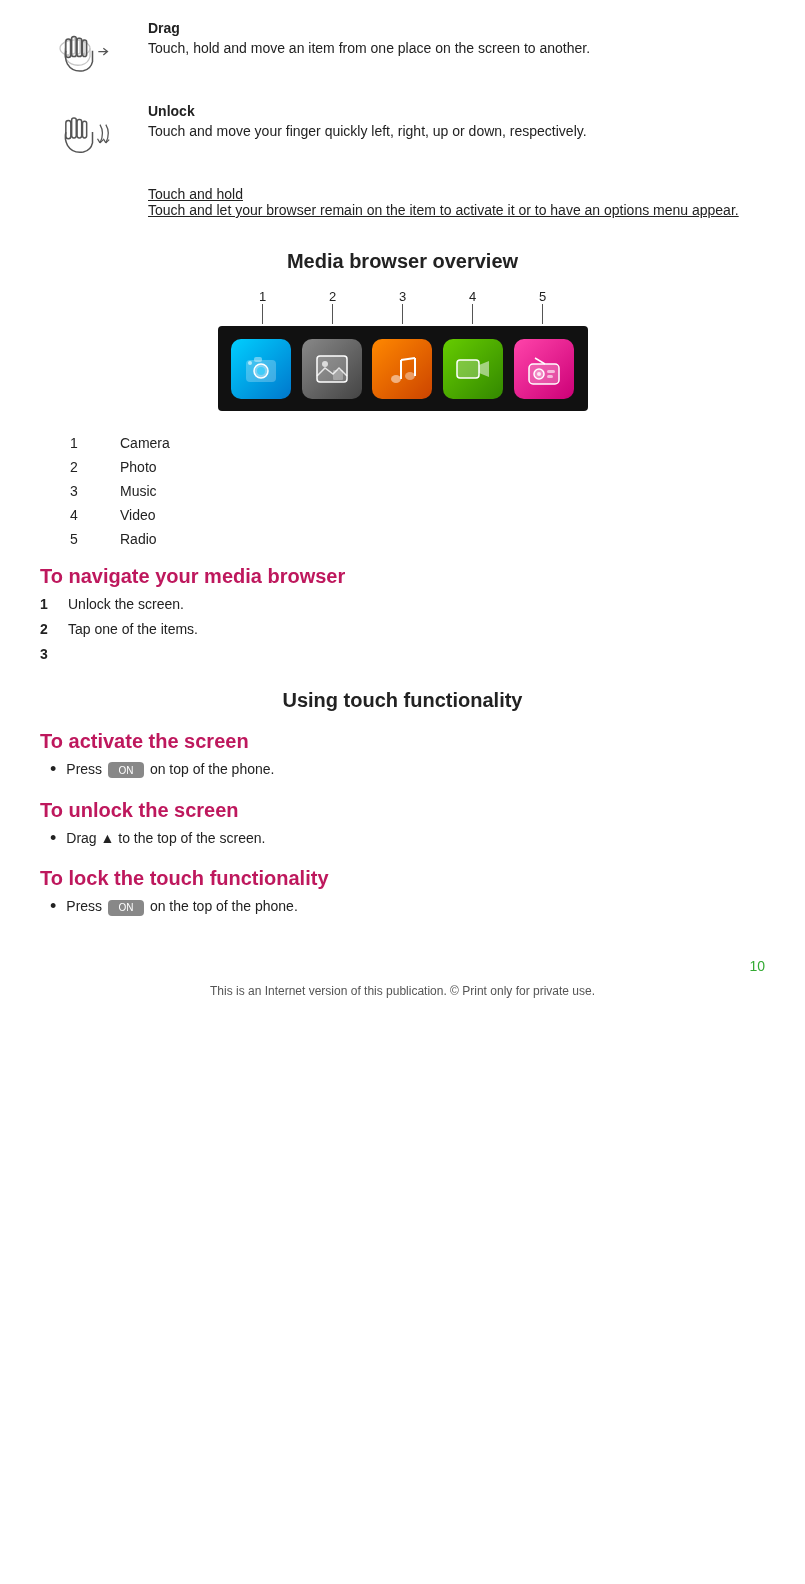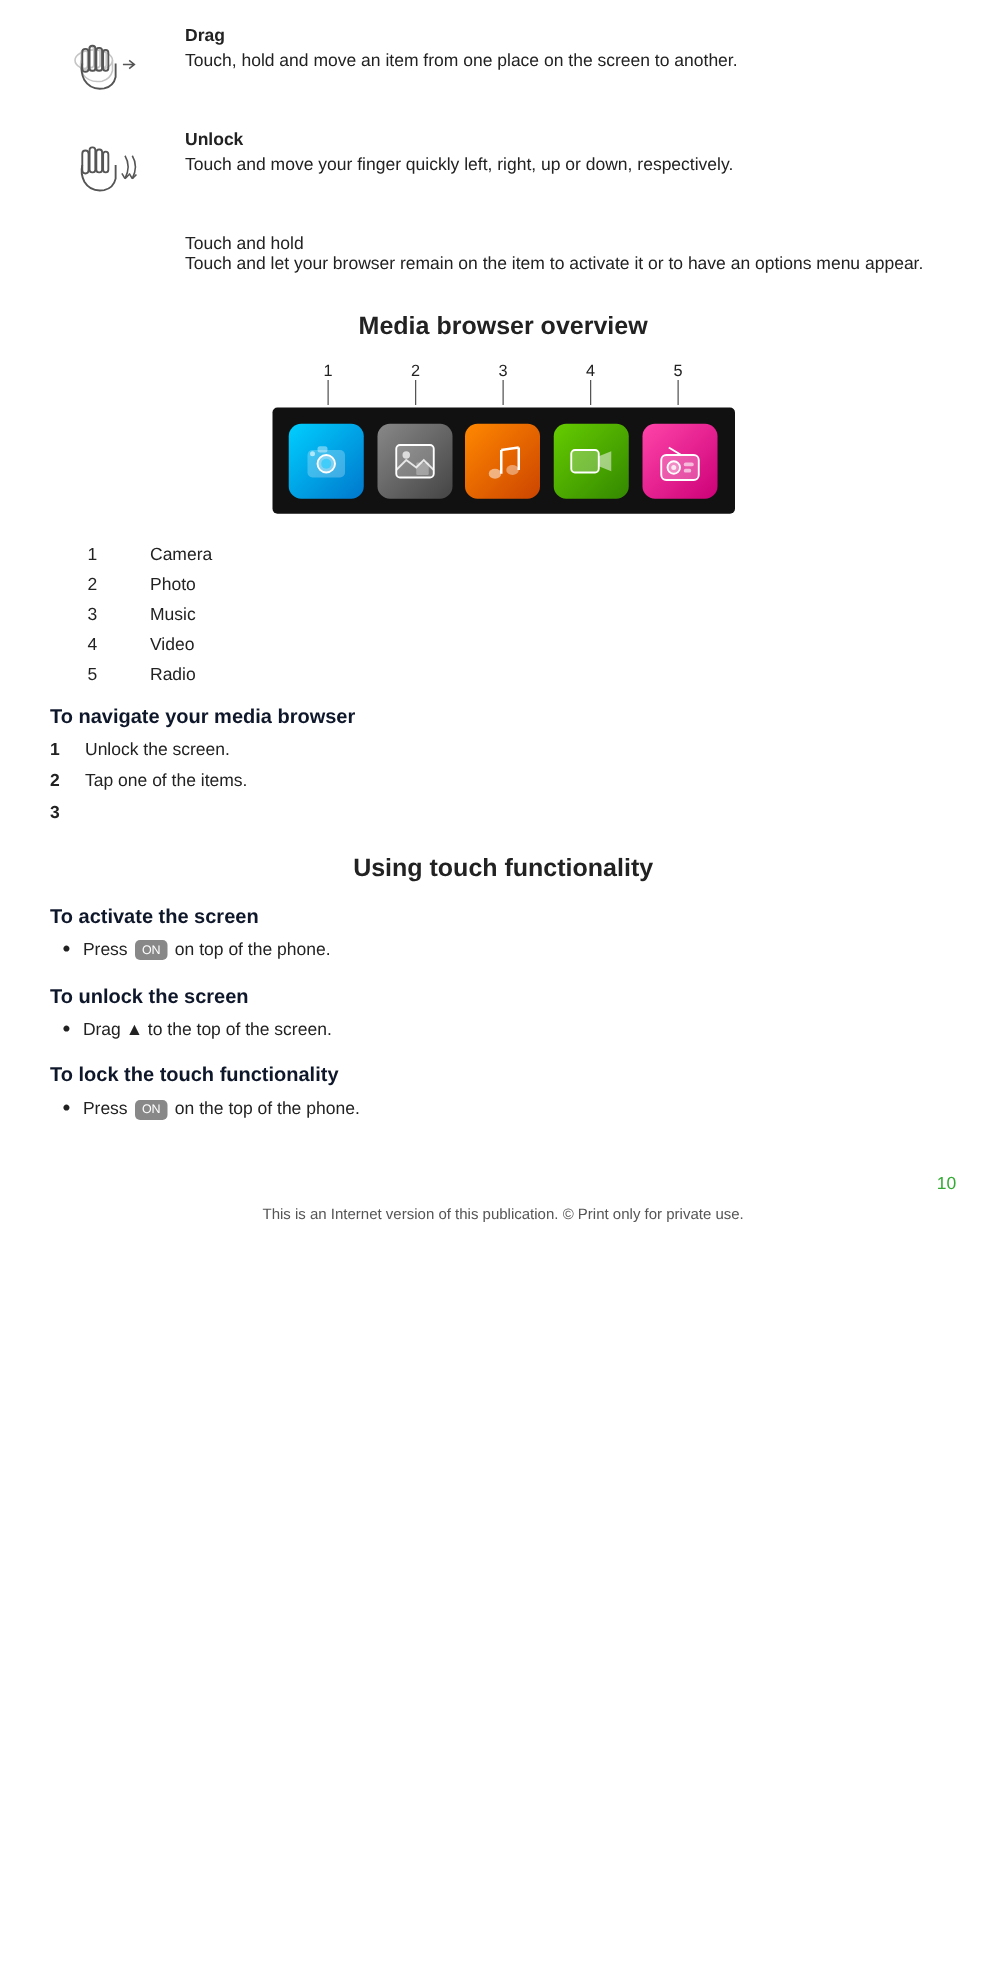--- a/index.html
+++ b/index.html
@@ -99,24 +99,24 @@
     }
 
     .legend-num {
       font-size: 14px;
       color: #222;
       min-width: 20px;
     }
 
     
     .green-heading {
-      color: #0f172a;
+      color: #be185d;
       font-weight: bold;
       margin: 18px 0 6px 0;
-      font-size: 16px;
+      font-size: 20px;
     }
 
     
     .numbered-steps {
       list-style: none;
       padding-left: 0;
       margin-bottom: 10px;
     }
 
     .numbered-steps li {
@@ -163,21 +163,21 @@
       vertical-align: middle;
       margin: 0 2px;
     }
 
     .inline-icon-lock {
       display: inline-flex;
       align-items: center;
       justify-content: center;
       background: #888;
       border-radius: 4px;
-      width: 26px;
+      width: 36px;
       height: 16px;
       font-size: 10px;
       color: #fff;
       vertical-align: middle;
       margin: 0 2px;
     }
 
     
     .hand-svg {
       width: 75px;
@@ -195,20 +195,21 @@
     .page-footer {
       text-align: center;
       font-size: 12px;
       color: #555;
       margin-top: 10px;
     }
 
     .touch-and-hold-section {
       padding-left: 108px;
       margin-bottom: 32px;
+      text-decoration: underline;
     }
   </style>
 </head>
 <body>
 
 <div class="page">
 
   <div class="gesture-row">
     <div class="gesture-icon">
       

